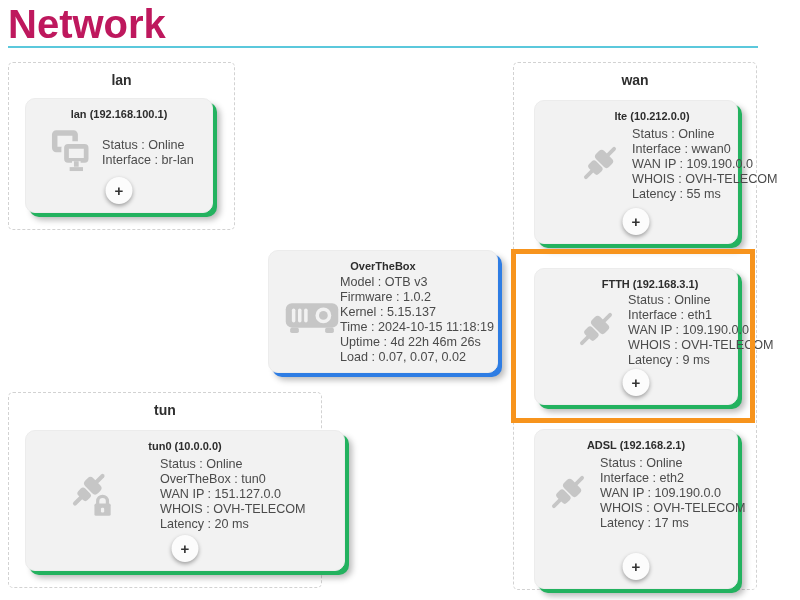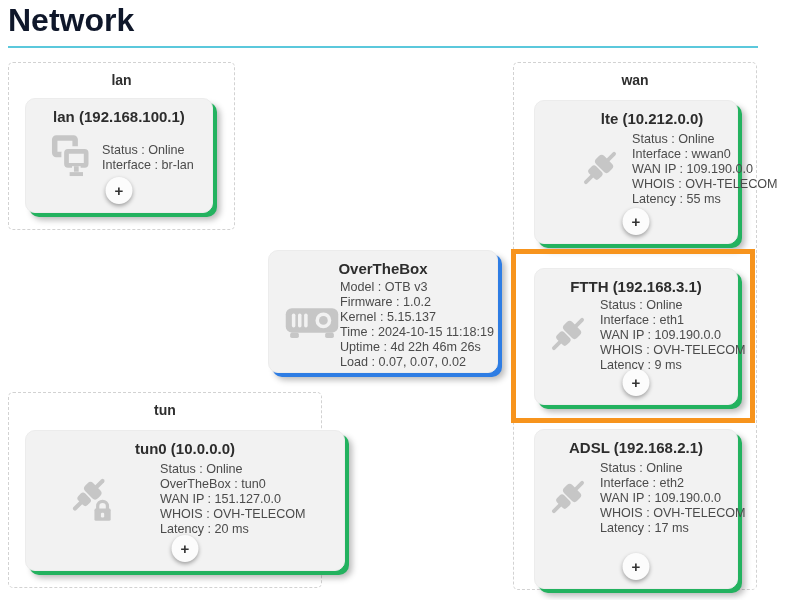--- a/index.html
+++ b/index.html
@@ -1,28 +1,28 @@
 <!DOCTYPE html>
 <html><head>
 <meta charset="utf-8">
 <style>
   html,body{margin:0;padding:0;background:#fff;}
   body{font-family:"Liberation Sans",sans-serif;}
   .stage{position:relative;width:800px;height:600px;background:#fff;overflow:hidden;}
 
-  .page-title{position:absolute;left:8px;top:2px;margin:0;font-size:32px;font-weight:bold;color:#0f172a;}
+  .page-title{position:absolute;left:8px;top:2px;margin:0;font-size:40px;font-weight:bold;color:#be185d;}
   .rule{position:absolute;left:8px;top:46px;width:750px;height:2px;background:#5bc8dc;}
 
   .group{position:absolute;border:1px dashed #d2d2d2;border-radius:5px;box-sizing:border-box;}
   .group-label{position:absolute;top:9px;left:0;right:0;text-align:center;font-size:14px;font-weight:bold;color:#2e2e2e;}
 
   .card{position:absolute;background:#f2f2f2;border:1px solid #ececec;border-radius:10px;
         box-shadow:4px 4px 0 0 #23b25f, 7px 7px 6px rgba(0,0,0,.28);box-sizing:border-box;cursor:move;}
   .card.blue{box-shadow:4px 4px 0 0 #2e7de4, 7px 7px 6px rgba(0,0,0,.28);}
-  .card-title{margin-top:9px;text-align:center;font-size:15px;font-weight:bold;color:#2d2d2d;}
+  .card-title{margin-top:9px;text-align:center;font-size:11px;font-weight:bold;color:#2d2d2d;}
   .card-body{display:flex;align-items:center;margin-top:5px;}
   .icon{flex:0 0 auto;}
   .details{font-size:12.6px;line-height:15px;color:#4b4b4b;white-space:nowrap;}
 
   .add-btn{position:absolute;left:50%;bottom:8px;transform:translateX(-50%);
            width:27px;height:27px;border-radius:50%;border:none;background:#fcfcfc;
            box-shadow:0 2px 4px rgba(0,0,0,.35);font:bold 15px "Liberation Sans",sans-serif;
            color:#333;cursor:pointer;padding:0;line-height:1;}
 
   .highlight{position:absolute;border:5px solid #f7941d;box-sizing:border-box;pointer-events:none;z-index:5;background:transparent;}
@@ -105,21 +105,21 @@
           <div>Status : Online</div>
           <div>Interface : wwan0</div>
           <div>WAN IP : 109.190.0.0</div>
           <div>WHOIS : OVH-TELECOM</div>
           <div>Latency : 55 ms</div>
         </div>
       </div>
       <button class="add-btn">+</button>
     </div>
 
-    <div class="card" style="left:20px;top:205px;width:204px;height:137px;">
+    <div class="card" style="left:20px;top:205px;width:204px;height:137px;padding-left:28px;">
       <div class="card-title">FTTH (192.168.3.1)</div>
       <div class="card-body" style="padding-left:10px;margin-top:3px;">
         <span class="icon">
           <svg width="46" height="56" viewBox="0 0 60 60">
             <g transform="rotate(-45 30 30)" fill="#c6c6c6" stroke="#c6c6c6">
               <line x1="4" y1="30" x2="16" y2="30" stroke-width="5" stroke-linecap="round"></line>
               <rect x="15" y="21" width="13" height="18" rx="4" stroke="none"></rect>
               <rect x="30" y="18" width="15" height="24" rx="5" stroke="none"></rect>
               <line x1="44" y1="30" x2="56" y2="30" stroke-width="5" stroke-linecap="round"></line>
             </g>

